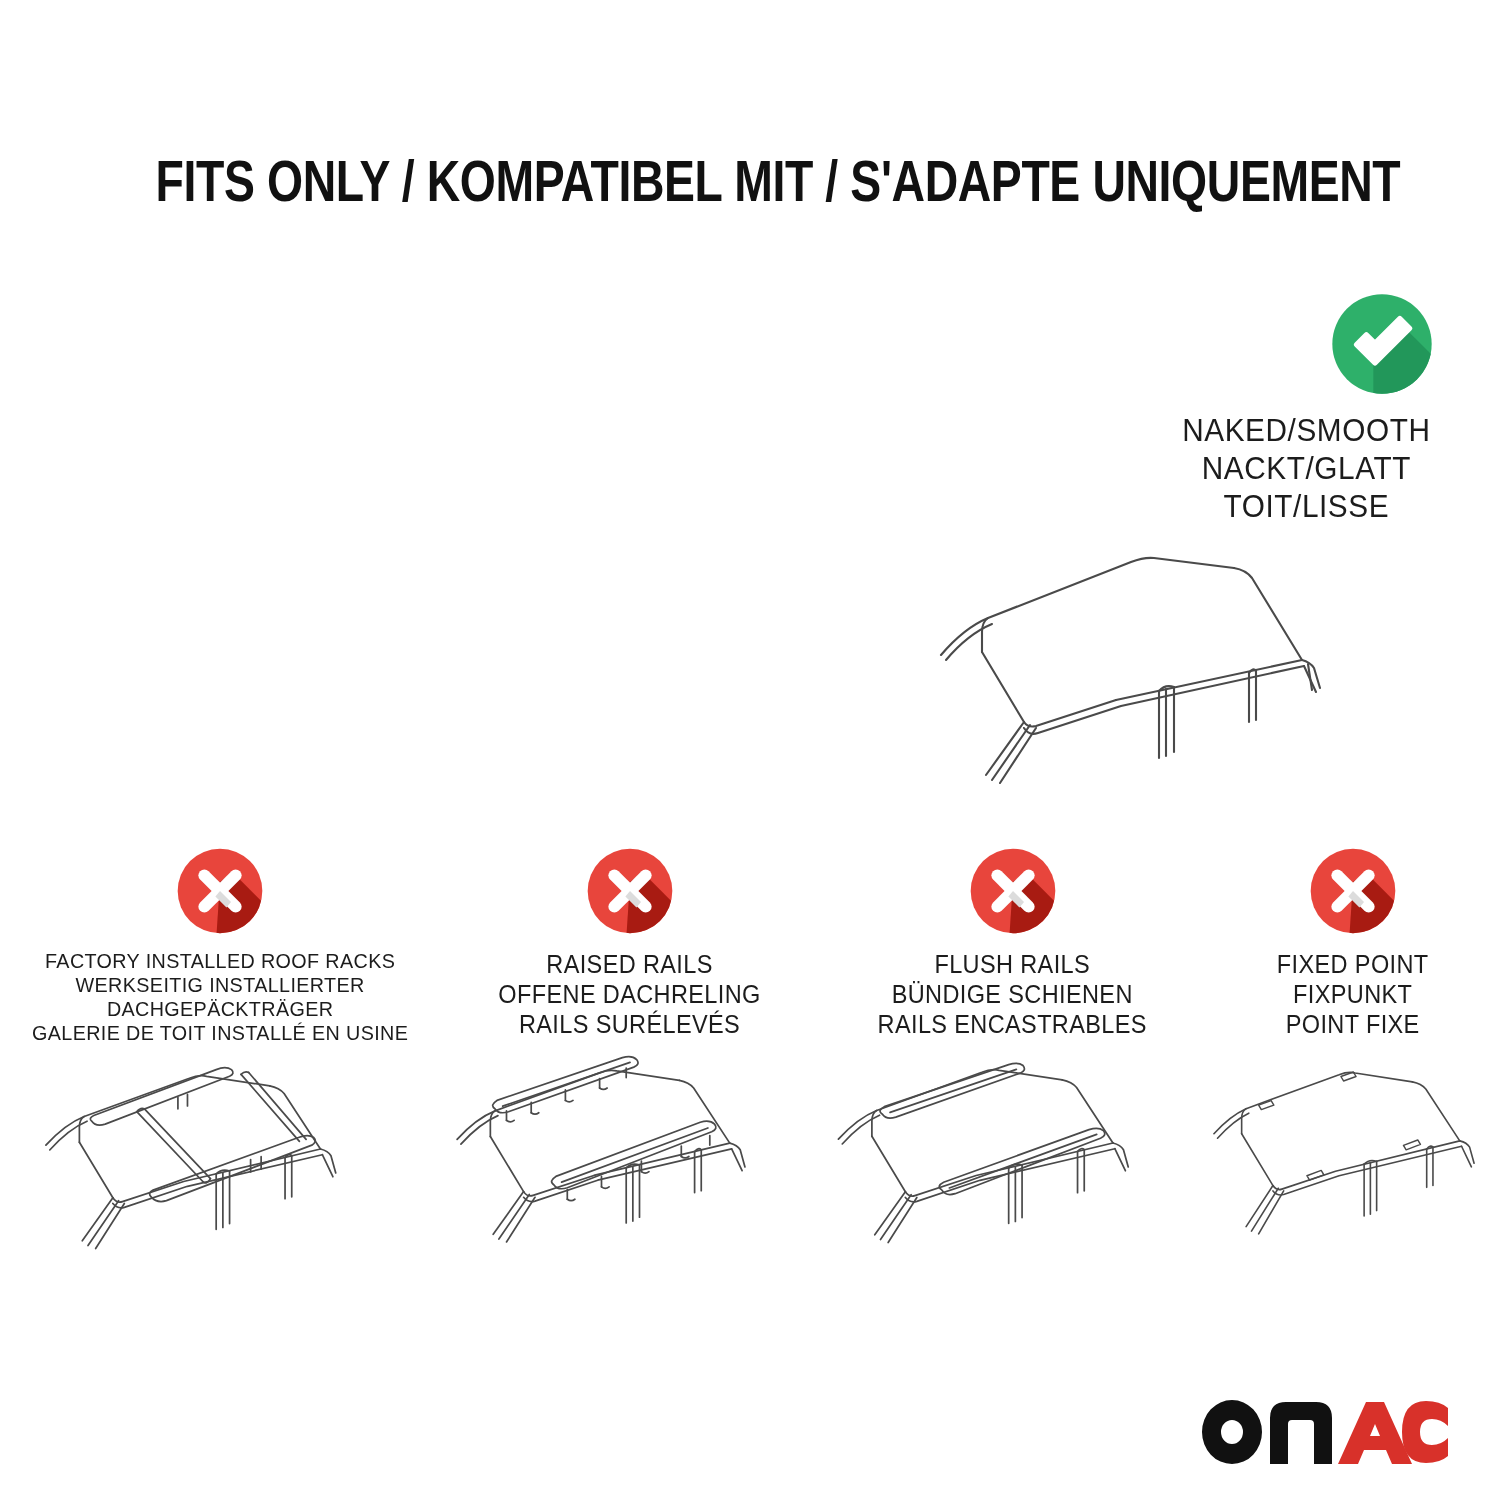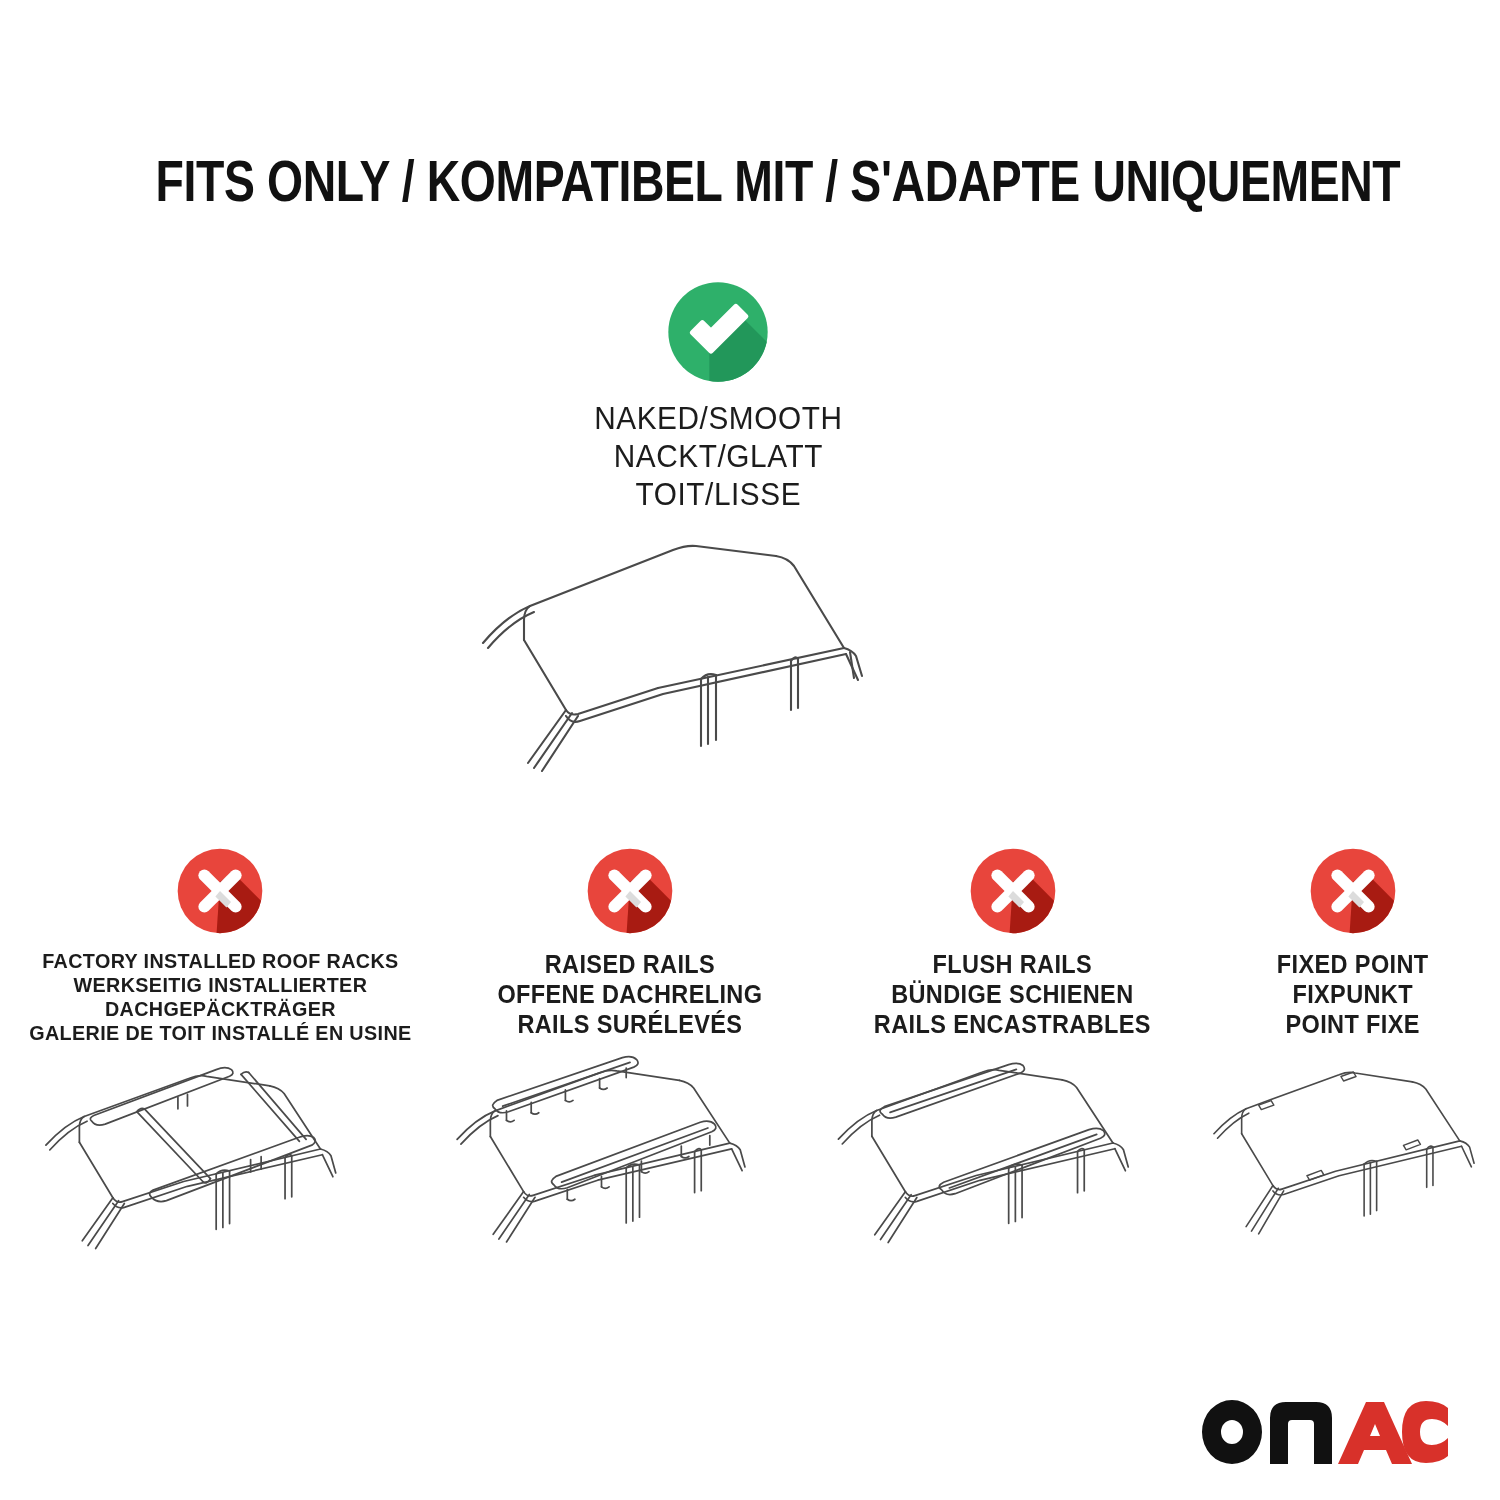--- a/index.html
+++ b/index.html
@@ -35,25 +35,25 @@
     transform: scaleX(0.80);
     transform-origin: center center;
     white-space: nowrap;
     color: #111111;
   }
 
   
   .hero {
     position: absolute;
     left: 0;
-    top: 278px;
+    top: 290px;
     width: 1436px;
     display: flex;
     flex-direction: column;
-    align-items: center;
+    align-items: flex-end;
   }
   .hero-icon {
     width: 108px;
     height: 108px;
     margin-bottom: 14px;
   }
   .hero-labels {
     text-align: center;
     font-size: 31px;
     line-height: 38px;
@@ -68,21 +68,20 @@
   }
 
   
   .grid {
     position: absolute;
     left: 0;
     top: 845px;
     width: 1500px;
     display: flex;
     align-items: flex-start;
-    font-weight: bold;
   }
   .col {
     display: flex;
     flex-direction: column;
     align-items: center;
   }
   .col-0 { width: 440px; }
   .col-1 { width: 385px; }
   .col-2 { width: 380px; }
   .col-3 { width: 295px; }

